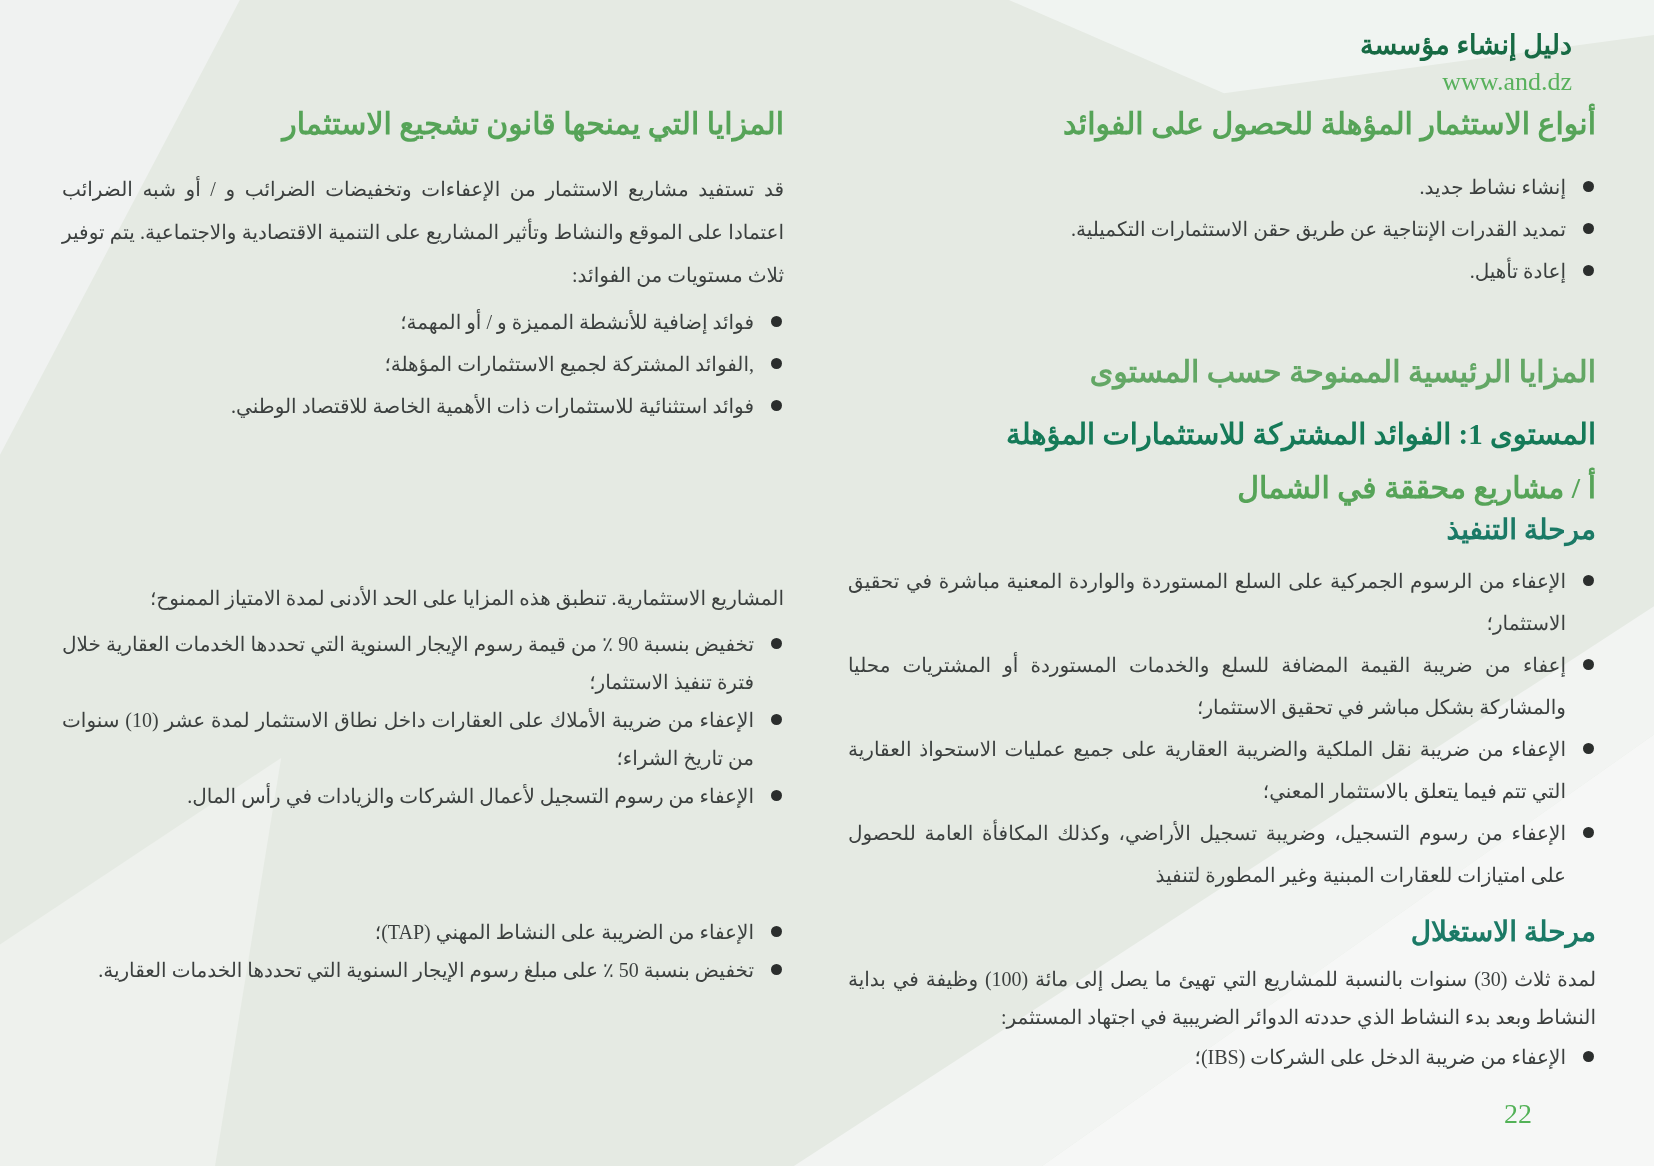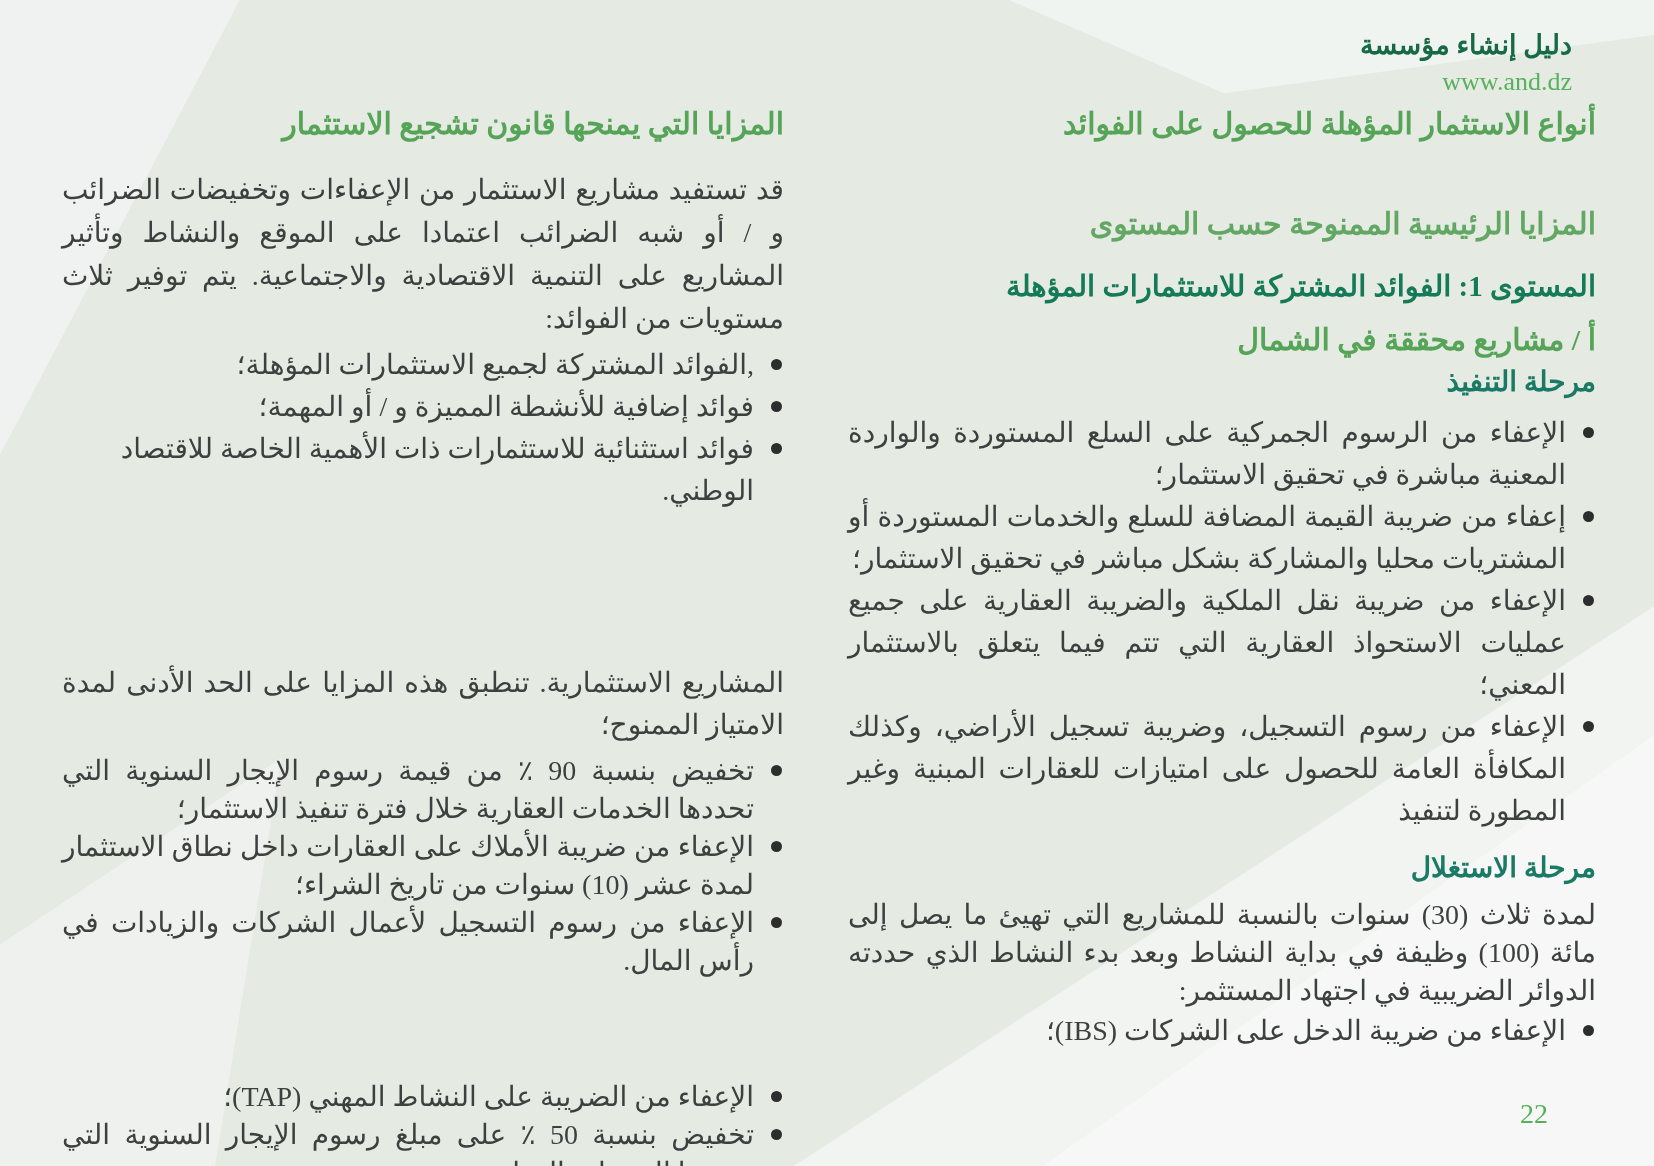--- a/index.html
+++ b/index.html
@@ -31,21 +31,21 @@
   .col-right { right: 58px;  width: 748px; }
   .col-left  { left: 62px;   width: 722px; }
 
   h2, h3, p, ul { margin: 0; padding: 0; }
 
   .h-green  { font-size: 30px; font-weight: 700; color: #56a458; line-height: 40px; }
   .h-green-light { font-size: 30px; font-weight: 700; color: #63a765; line-height: 40px; }
   .h-teal-dark   { font-size: 29px; font-weight: 700; color: #157a58; line-height: 40px; }
   .h-teal        { font-size: 28px; font-weight: 700; color: #1b7a66; line-height: 36px; }
 
-  .body-text { font-size: 28px; line-height: 42px; }
+  .body-text { font-size: 20px; line-height: 42px; }
   .justify   { text-align: justify; text-align-last: right; }
 
   ul.blist { list-style: none; }
   ul.blist > li { position: relative; padding-right: 30px; }
   .bullet-dot {
     position: absolute; right: 2px; top: 15px;
     width: 11px; height: 11px; border-radius: 50%;
     background: #2b2e2d;
   }
 
@@ -67,21 +67,21 @@
   .col-left .list-levels    { margin-top: 4px; }
   .col-left .continuation   { margin-top: 150px; line-height: 42px; }
   .col-left .list-mid       { margin-top: 6px; }
   .col-left .list-mid > li  { line-height: 38px; }
   .col-left .list-mid .bullet-dot { top: 13px; }
   .col-left .list-bottom    { margin-top: 98px; }
   .col-left .list-bottom > li { line-height: 38px; }
   .col-left .list-bottom .bullet-dot { top: 13px; }
 
   .page-number {
-    position: absolute; right: 106px; bottom: 36px;
+    position: absolute; right: 122px; bottom: 36px;
     font-size: 28px; color: #53b257;
   }
 </style>
 </head>
 <body>
 
 <div class="page">
 
   <div class="bg-shape shape-top-left"></div>
   <div class="bg-shape shape-top-right"></div>
@@ -91,20 +91,34 @@
 
   <div class="doc-header">
     <div class="title">دليل إنشاء مؤسسة</div>
     <div class="url">www.and.dz</div>
   </div>
 
   <div class="col col-right">
 
     <h2 class="h-green">أنواع الاستثمار المؤهلة للحصول على الفوائد</h2>
 
+    <ul class="blist body-text list-types">
+      <li>
+        <span class="bullet-dot"></span>
+        <span>إنشاء نشاط جديد.</span>
+      </li>
+      <li>
+        <span class="bullet-dot"></span>
+        <span>تمديد القدرات الإنتاجية عن طريق حقن الاستثمارات التكميلية.</span>
+      </li>
+      <li>
+        <span class="bullet-dot"></span>
+        <span>إعادة تأهيل.</span>
+      </li>
+    </ul>
 
     <h2 class="h-green-light benefits-heading">المزايا الرئيسية الممنوحة حسب المستوى</h2>
 
     <h2 class="h-teal-dark level1-heading">المستوى 1: الفوائد المشتركة للاستثمارات المؤهلة</h2>
 
     <h2 class="h-green subsection">أ / مشاريع محققة في الشمال</h2>
 
     <h3 class="h-teal phase1-heading">مرحلة التنفيذ</h3>
 
     <ul class="blist body-text justify list-exec">
@@ -141,28 +155,28 @@
 
   <div class="col col-left">
 
     <h2 class="h-green">المزايا التي يمنحها قانون تشجيع الاستثمار</h2>
 
     <p class="body-text justify intro">قد تستفيد مشاريع الاستثمار من الإعفاءات وتخفيضات الضرائب و / أو شبه الضرائب اعتمادا على الموقع والنشاط وتأثير المشاريع على التنمية الاقتصادية والاجتماعية. يتم توفير ثلاث مستويات من الفوائد:</p>
 
     <ul class="blist body-text list-levels">
       <li>
         <span class="bullet-dot"></span>
+        <span>فوائد إضافية للأنشطة المميزة و / أو المهمة؛</span>
+      </li>
+      <li>
+        <span class="bullet-dot"></span>
         <span>,الفوائد المشتركة لجميع الاستثمارات المؤهلة؛</span>
       </li>
       <li>
         <span class="bullet-dot"></span>
-        <span>فوائد إضافية للأنشطة المميزة و / أو المهمة؛</span>
-      </li>
-      <li>
-        <span class="bullet-dot"></span>
         <span>فوائد استثنائية للاستثمارات ذات الأهمية الخاصة للاقتصاد الوطني.</span>
       </li>
     </ul>
 
     <p class="body-text justify continuation">المشاريع الاستثمارية. تنطبق هذه المزايا على الحد الأدنى لمدة الامتياز الممنوح؛</p>
 
     <ul class="blist body-text justify list-mid">
       <li>
         <span class="bullet-dot"></span>
         <span>تخفيض بنسبة 90 ٪ من قيمة رسوم الإيجار السنوية التي تحددها الخدمات العقارية خلال فترة تنفيذ الاستثمار؛</span>

